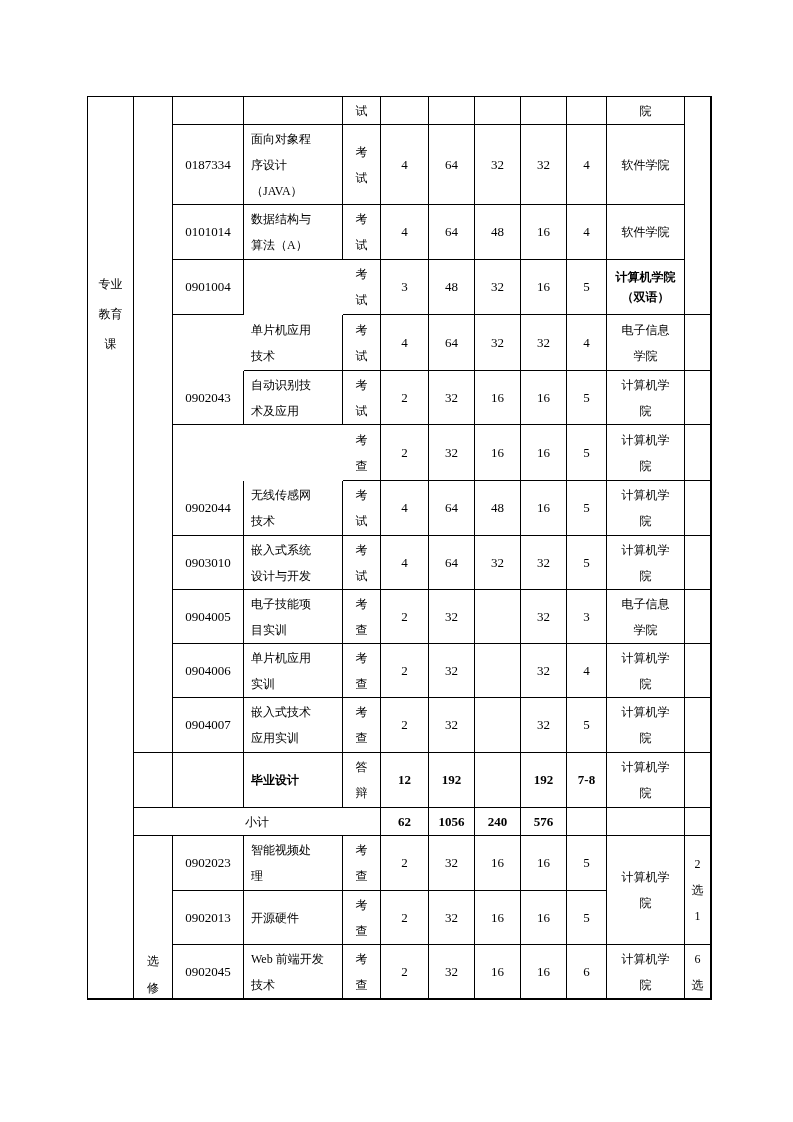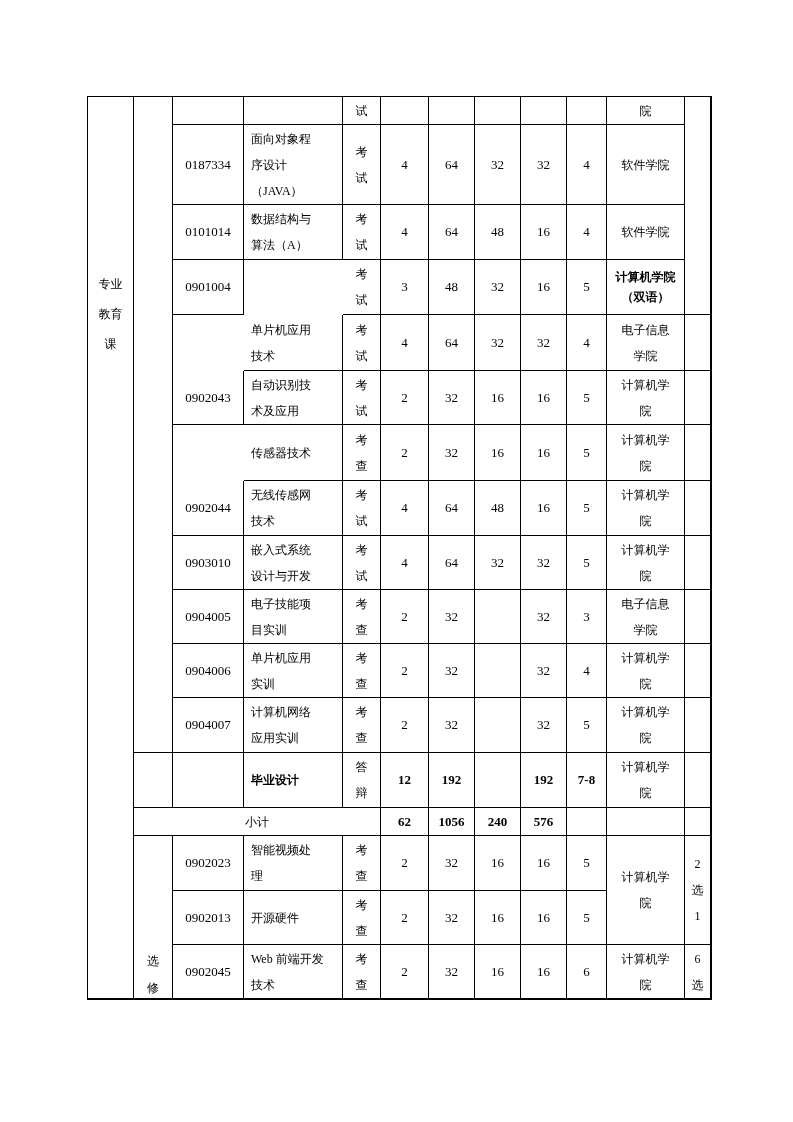--- a/index.html
+++ b/index.html
@@ -125,21 +125,20 @@
 试</div>
   <div class="c" style="grid-area:6/6">2</div>
   <div class="c" style="grid-area:6/7">32</div>
   <div class="c" style="grid-area:6/8">16</div>
   <div class="c" style="grid-area:6/9">16</div>
   <div class="c" style="grid-area:6/10">5</div>
   <div class="c dept" style="grid-area:6/11">计算机学
 院</div>
   <div class="c note" style="grid-area:6/12"></div>
 
-  <div class="c name" style="grid-area:7/4">传感器技术</div>
   <div class="c exam" style="grid-area:7/5">考
 查</div>
   <div class="c" style="grid-area:7/6">2</div>
   <div class="c" style="grid-area:7/7">32</div>
   <div class="c" style="grid-area:7/8">16</div>
   <div class="c" style="grid-area:7/9">16</div>
   <div class="c" style="grid-area:7/10">5</div>
   <div class="c dept" style="grid-area:7/11">计算机学
 院</div>
   <div class="c note" style="grid-area:7/12"></div>
@@ -194,21 +193,21 @@
   <div class="c" style="grid-area:11/6">2</div>
   <div class="c" style="grid-area:11/7">32</div>
   <div class="c" style="grid-area:11/8"></div>
   <div class="c" style="grid-area:11/9">32</div>
   <div class="c" style="grid-area:11/10">4</div>
   <div class="c dept" style="grid-area:11/11">计算机学
 院</div>
   <div class="c note" style="grid-area:11/12"></div>
 
   <div class="c code" style="grid-area:12/3">0904007</div>
-  <div class="c name" style="grid-area:12/4">计算机网络
+  <div class="c name" style="grid-area:12/4">嵌入式技术
 应用实训</div>
   <div class="c exam" style="grid-area:12/5">考
 查</div>
   <div class="c" style="grid-area:12/6">2</div>
   <div class="c" style="grid-area:12/7">32</div>
   <div class="c" style="grid-area:12/8"></div>
   <div class="c" style="grid-area:12/9">32</div>
   <div class="c" style="grid-area:12/10">5</div>
   <div class="c dept" style="grid-area:12/11">计算机学
 院</div>

